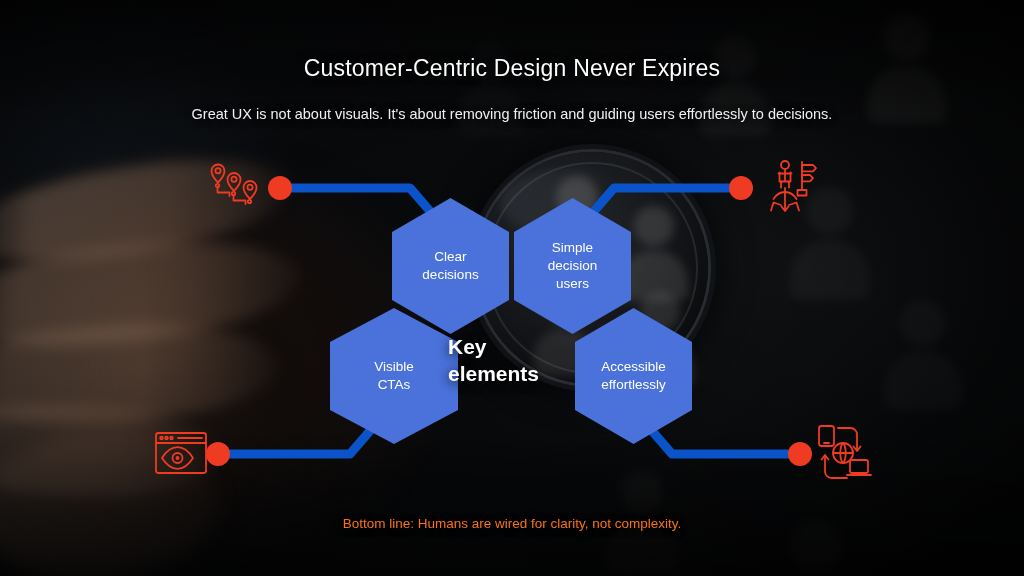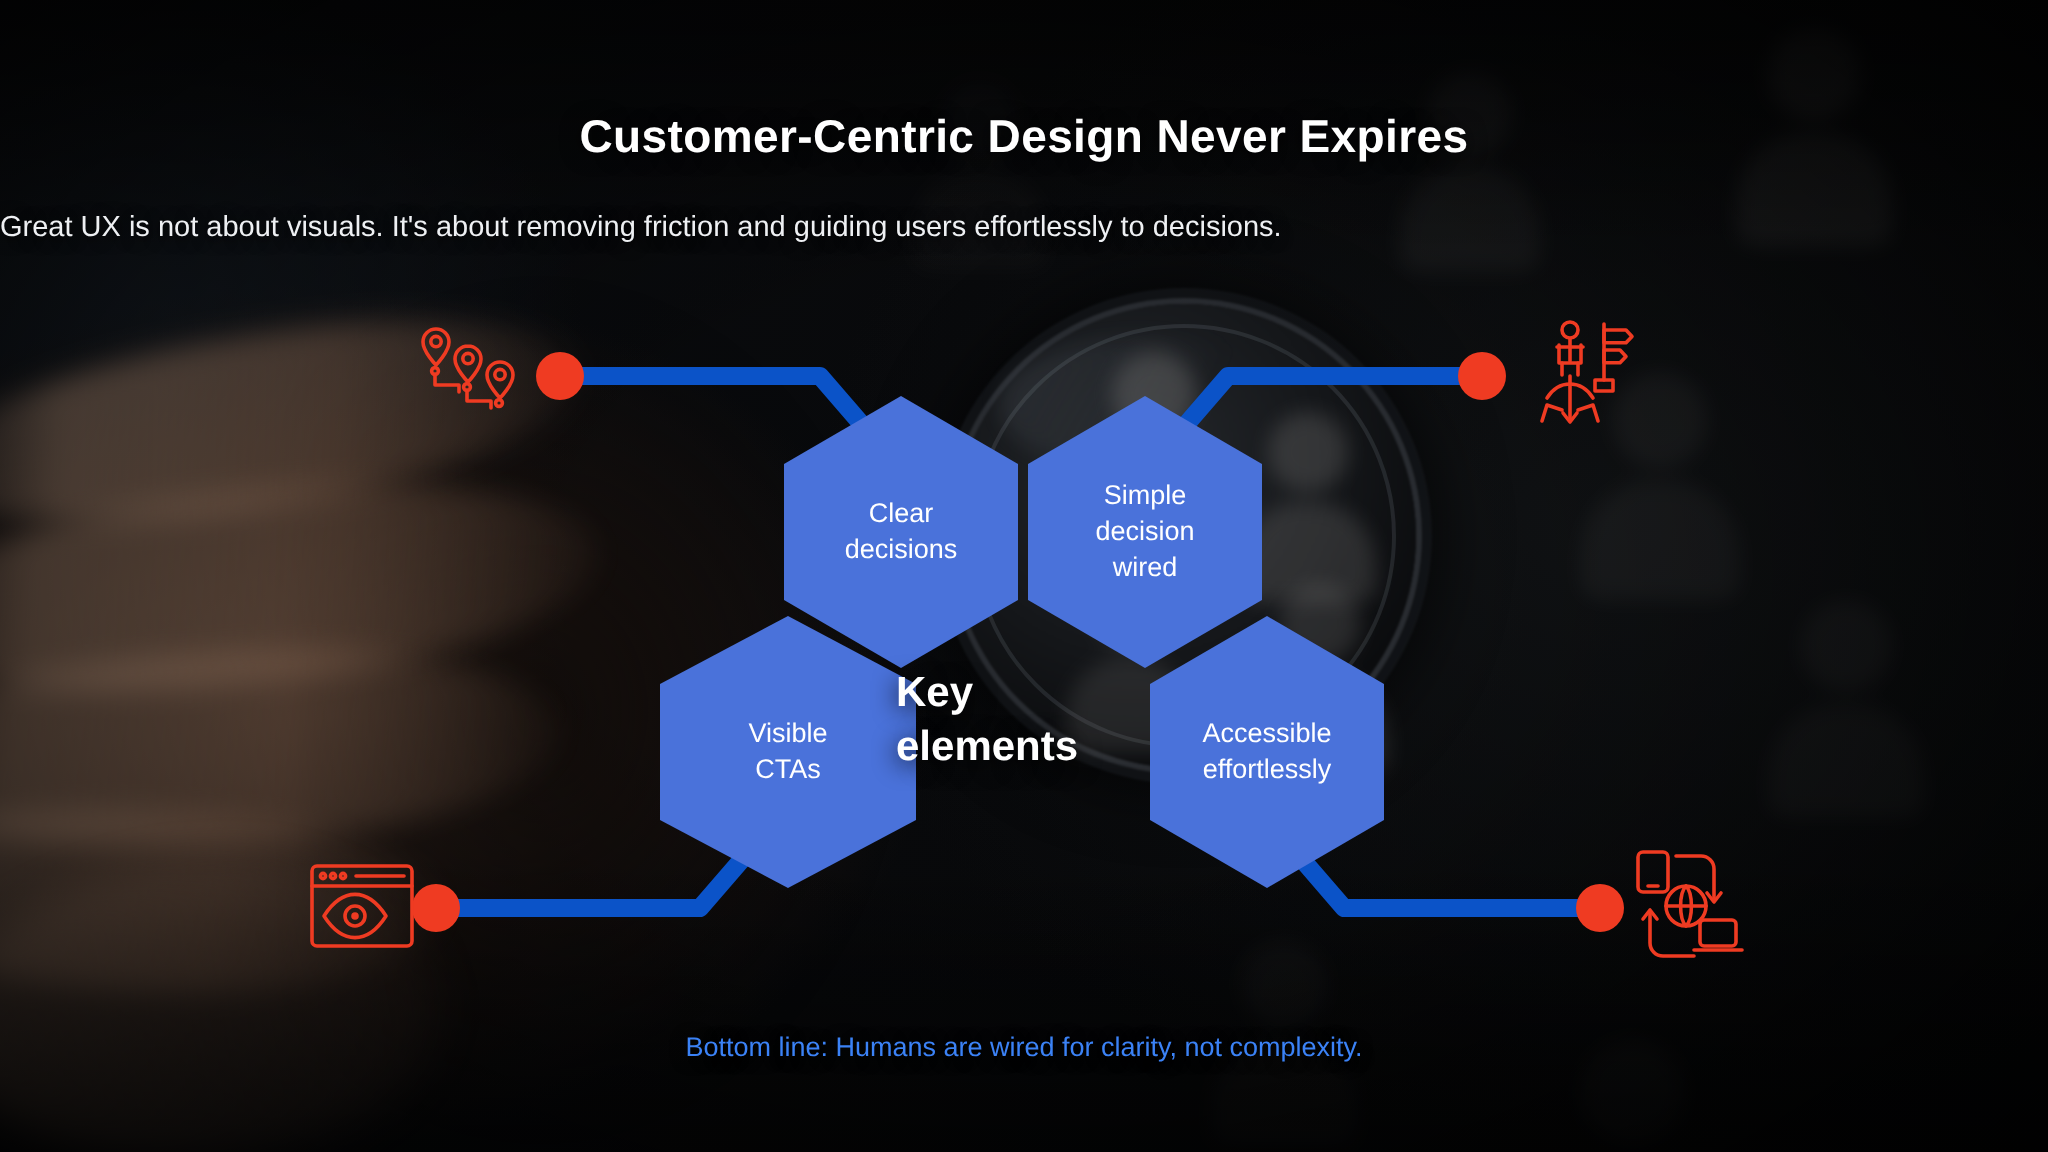--- a/index.html
+++ b/index.html
@@ -104,36 +104,36 @@
   }
 
   
   #fg { position:absolute; inset:0; }
 
   .title {
     position:absolute; left:0; right:0; top:55px;
     text-align:center;
     color:#ffffff;
     font-size:23px;
-    font-weight:bold;
+    font-weight:normal;
     letter-spacing:.2px;
     text-shadow:0 1px 10px rgba(0,0,0,.9);
   }
   .subtitle {
     position:absolute; left:0; right:0; top:106px;
-    text-align:left;
+    text-align:center;
     color:#eef0f3;
     font-size:14.5px;
     font-weight:400;
     text-shadow:0 1px 8px rgba(0,0,0,.9);
   }
   .bottomline {
     position:absolute; left:0; right:0; top:516px;
     text-align:center;
-    color:#3b82f6;
+    color:#f97316;
     font-size:13.5px;
     text-shadow:0 1px 8px rgba(0,0,0,.9);
   }
 
   
   #connectors { position:absolute; left:0; top:0; width:1024px; height:576px; }
 
   
   .hex {
     position:absolute;
@@ -256,21 +256,21 @@
       <span>
         <span>Clear</span>
         <span>decisions</span>
       </span>
     </div>
 
     <div class="hex hex-sd">
       <span>
         <span>Simple</span>
         <span>decision</span>
-        <span>wired</span>
+        <span>users</span>
       </span>
     </div>
 
     <div class="hex hex-vc">
       <span>
         <span>Visible</span>
         <span>CTAs</span>
       </span>
     </div>
 

